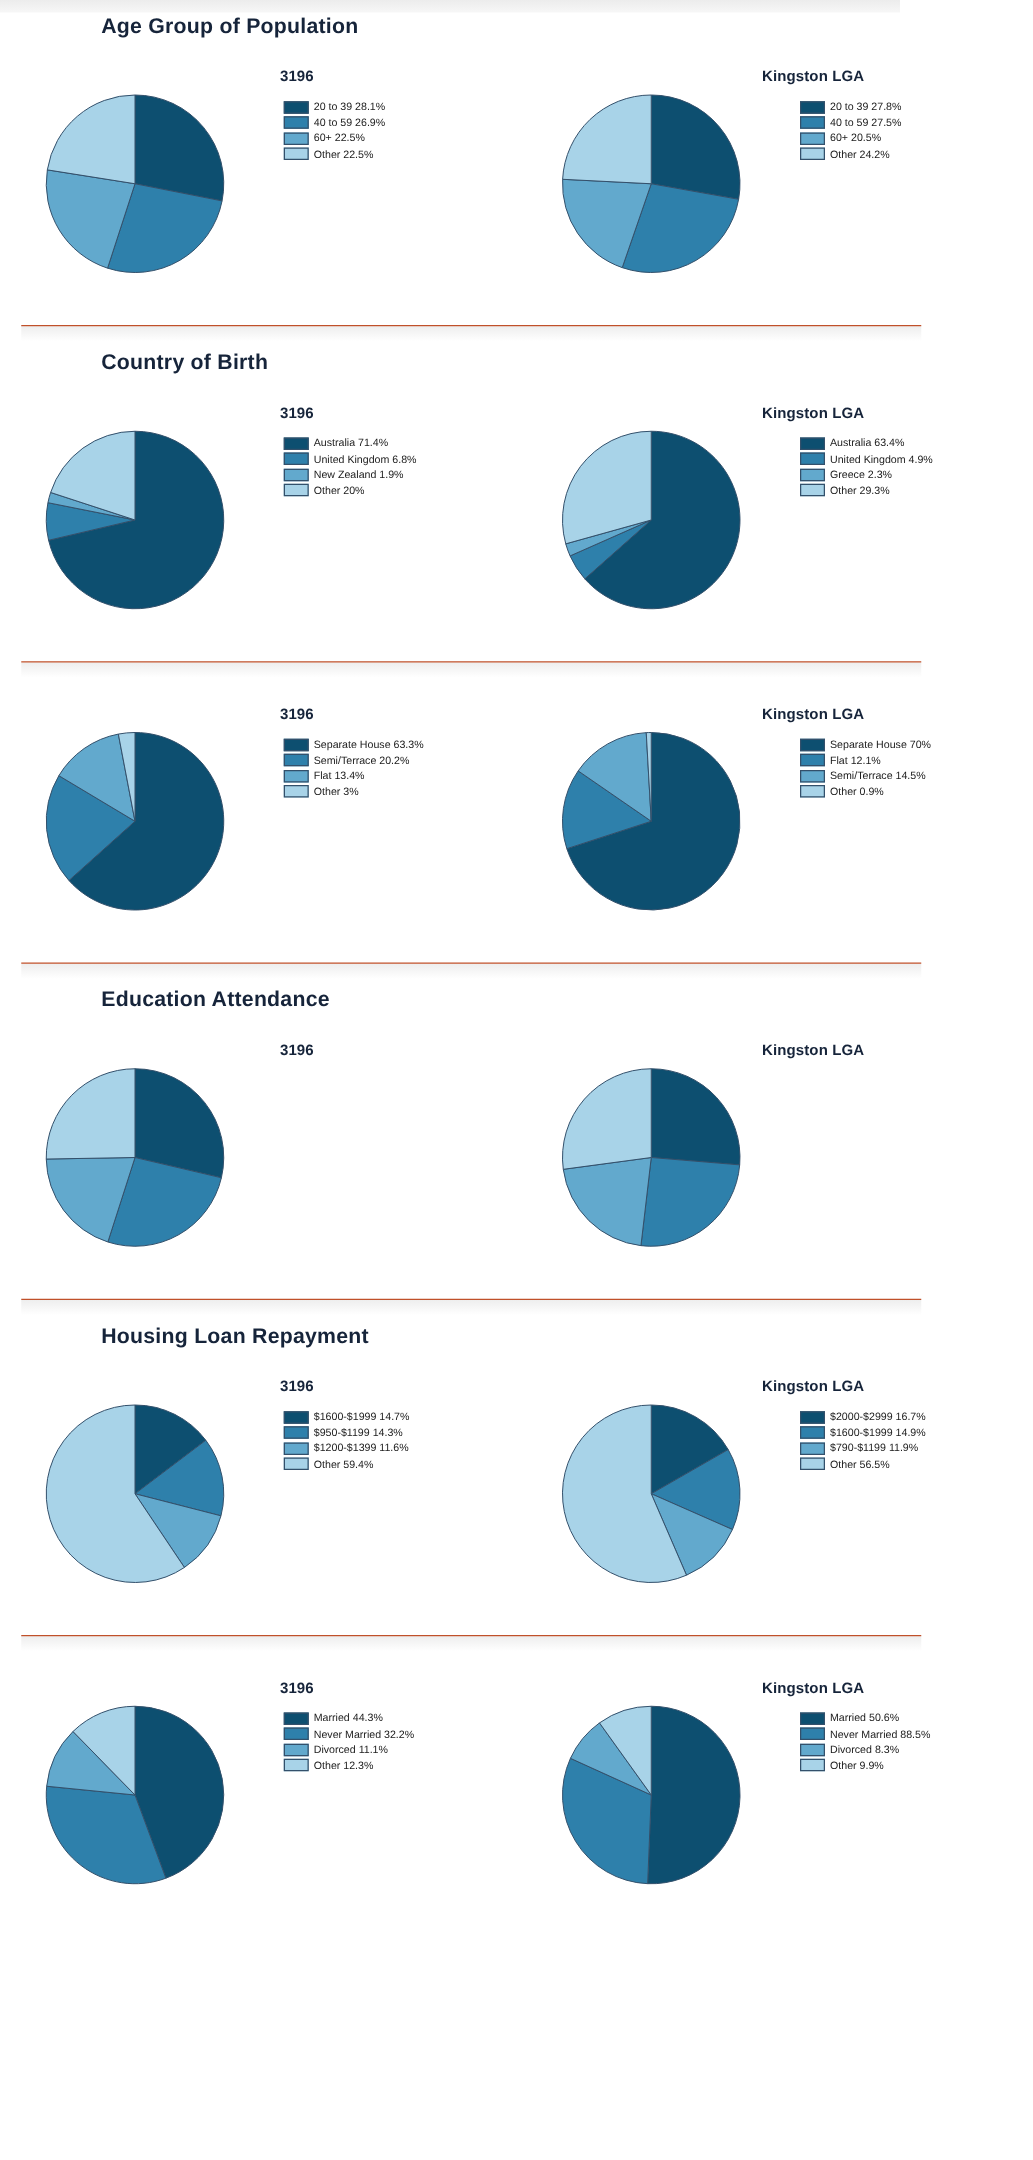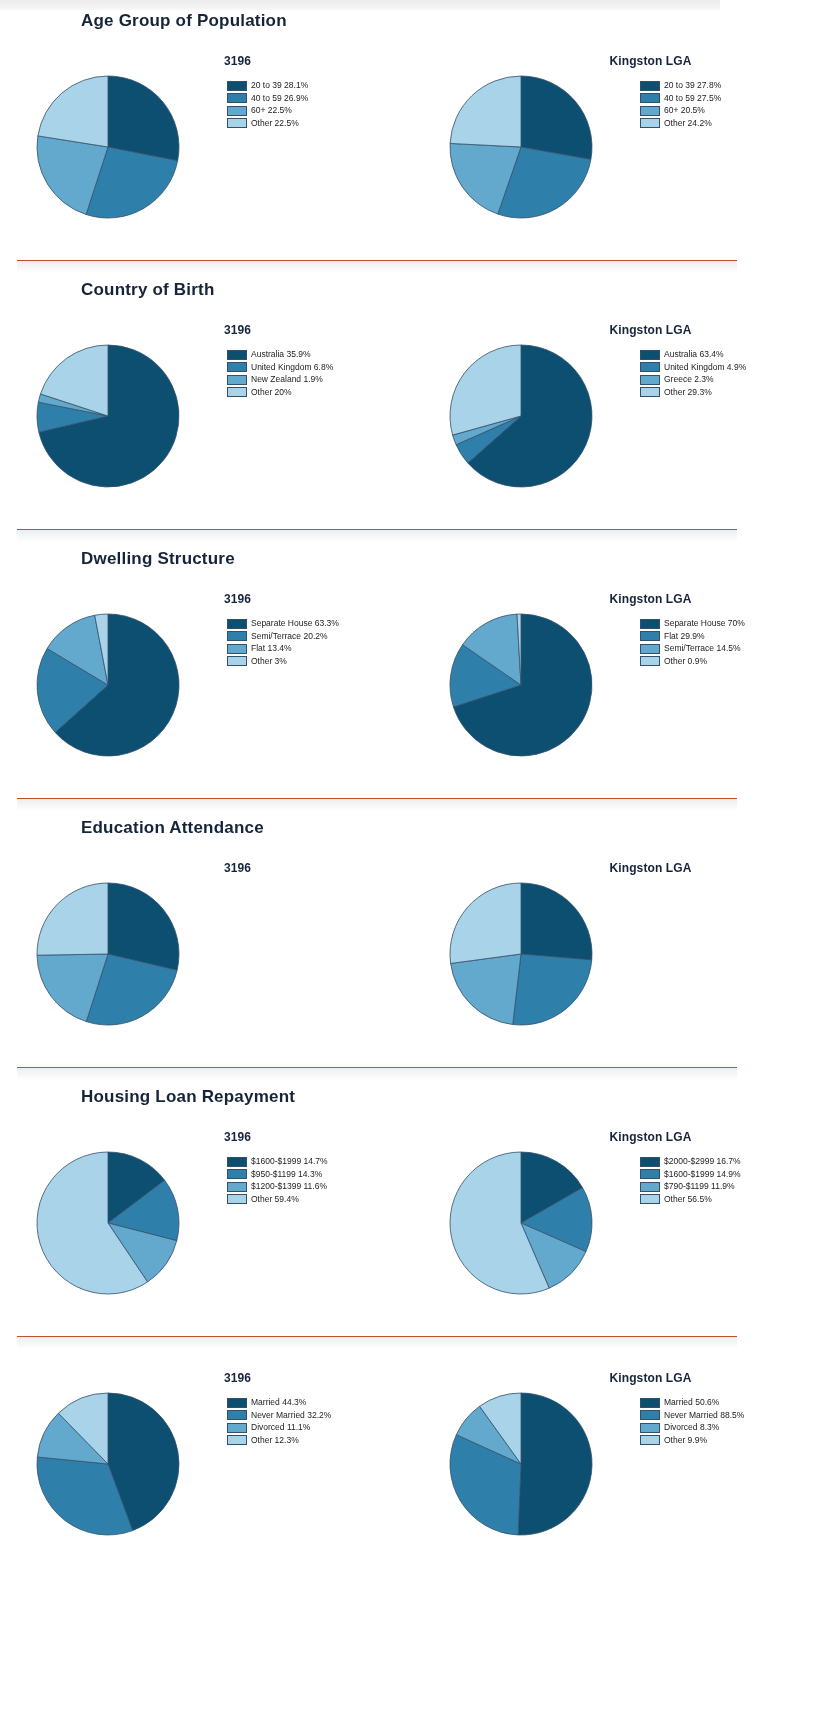--- a/index.html
+++ b/index.html
@@ -189,21 +189,21 @@
                 <svg width="146" height="146" viewBox="0 0 146 146">
                   <path d="M 73.00 73.00 L 73.00 2.00 A 71 71 0 1 1 3.88 89.23 Z" fill="#0d4f70" stroke="#33506b" stroke-width="0.8"></path>
                   <path d="M 73.00 73.00 L 3.88 89.23 A 71 71 0 0 1 3.36 59.16 Z" fill="#2e80ab" stroke="#33506b" stroke-width="0.8"></path>
                   <path d="M 73.00 73.00 L 3.36 59.16 A 71 71 0 0 1 5.50 50.98 Z" fill="#62a9cd" stroke="#33506b" stroke-width="0.8"></path>
                   <path d="M 73.00 73.00 L 5.50 50.98 A 71 71 0 0 1 73.00 2.00 Z" fill="#a8d3e8" stroke="#33506b" stroke-width="0.8"></path>
                 </svg>
               </div>
               <div class="legend">
                 <div class="legend-row">
                   <span class="swatch" style="background:#0d4f70"></span>
-                  <span class="legend-label">Australia 35.9%</span>
+                  <span class="legend-label">Australia 71.4%</span>
                 </div>
                 <div class="legend-row">
                   <span class="swatch" style="background:#2e80ab"></span>
                   <span class="legend-label">United Kingdom 6.8%</span>
                 </div>
                 <div class="legend-row">
                   <span class="swatch" style="background:#62a9cd"></span>
                   <span class="legend-label">New Zealand 1.9%</span>
                 </div>
                 <div class="legend-row">
@@ -242,21 +242,20 @@
                   <span class="legend-label">Other 29.3%</span>
                 </div>
               </div>
             </div>
           </div>
         </div>
         <div class="gap"></div>
       </div>
       <div class="section">
         <div class="sec-rule-wrap"></div>
-        <div class="sec-title">Dwelling Structure</div>
         <div class="charts">
           <div class="chartcol">
             <div class="chart-title">3196</div>
             <div class="chart-body">
               <div class="pie-holder">
                 <svg width="146" height="146" viewBox="0 0 146 146">
                   <path d="M 73.00 73.00 L 73.00 2.00 A 71 71 0 1 1 20.15 120.41 Z" fill="#0d4f70" stroke="#33506b" stroke-width="0.8"></path>
                   <path d="M 73.00 73.00 L 20.15 120.41 A 71 71 0 0 1 12.08 36.54 Z" fill="#2e80ab" stroke="#33506b" stroke-width="0.8"></path>
                   <path d="M 73.00 73.00 L 12.08 36.54 A 71 71 0 0 1 59.68 3.26 Z" fill="#62a9cd" stroke="#33506b" stroke-width="0.8"></path>
                   <path d="M 73.00 73.00 L 59.68 3.26 A 71 71 0 0 1 73.00 2.00 Z" fill="#a8d3e8" stroke="#33506b" stroke-width="0.8"></path>
@@ -293,21 +292,21 @@
                   <path d="M 73.00 73.00 L 68.99 2.11 A 71 71 0 0 1 73.00 2.00 Z" fill="#a8d3e8" stroke="#33506b" stroke-width="0.8"></path>
                 </svg>
               </div>
               <div class="legend">
                 <div class="legend-row">
                   <span class="swatch" style="background:#0d4f70"></span>
                   <span class="legend-label">Separate House 70%</span>
                 </div>
                 <div class="legend-row">
                   <span class="swatch" style="background:#2e80ab"></span>
-                  <span class="legend-label">Flat 29.9%</span>
+                  <span class="legend-label">Flat 12.1%</span>
                 </div>
                 <div class="legend-row">
                   <span class="swatch" style="background:#62a9cd"></span>
                   <span class="legend-label">Semi/Terrace 14.5%</span>
                 </div>
                 <div class="legend-row">
                   <span class="swatch" style="background:#a8d3e8"></span>
                   <span class="legend-label">Other 0.9%</span>
                 </div>
               </div>

